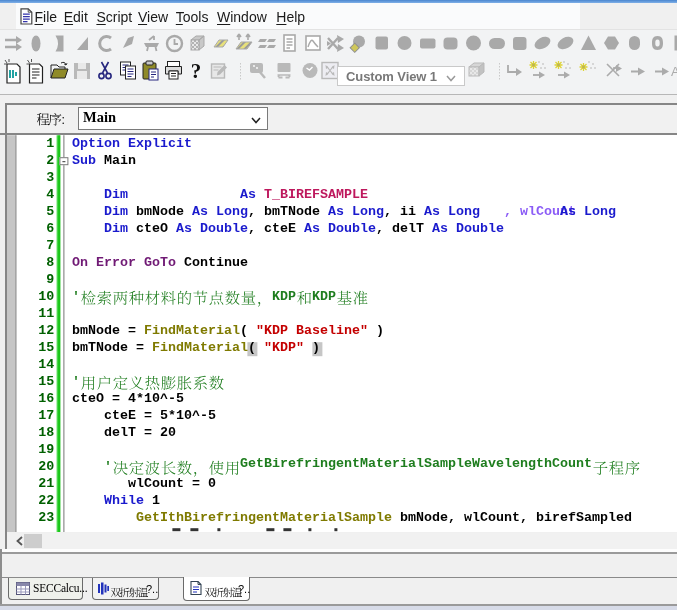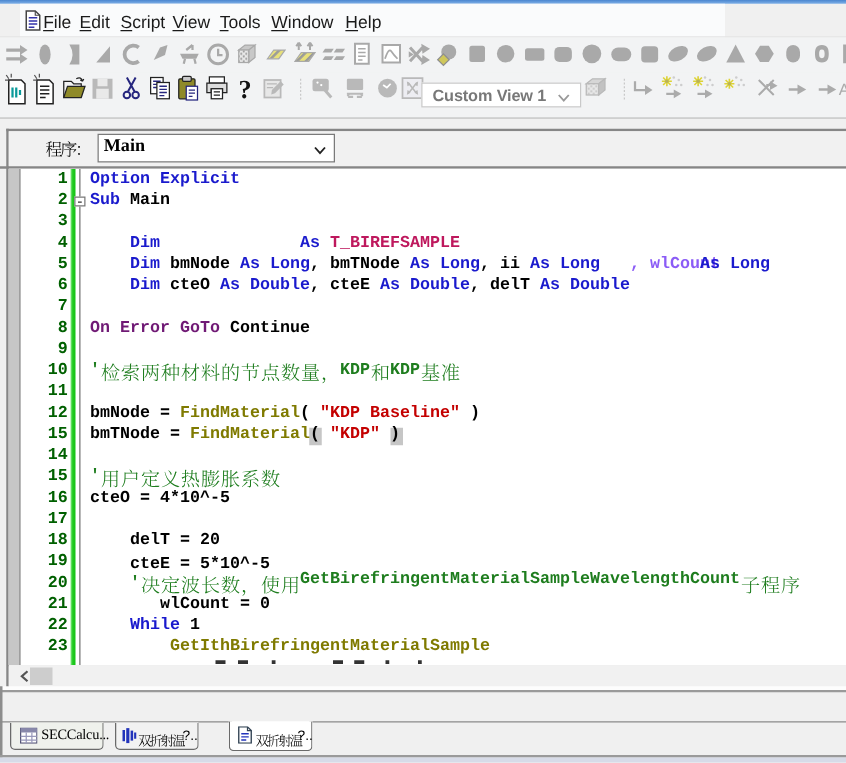--- a/index.html
+++ b/index.html
@@ -477,21 +477,21 @@
           <path transform="translate(32.30,14.50) scale(0.01540,-0.01540)" d="M443 838 432 830C467 800 504 744 511 701C570 657 620 783 443 838ZM169 731 151 730C156 662 119 603 78 581C58 569 46 550 54 531C65 509 100 511 123 529C151 547 179 588 180 651H844C832 617 814 575 801 549L814 541C848 566 894 609 918 642C937 643 949 644 957 650L884 721L843 681H179C177 697 174 713 169 731ZM761 559 717 508H158L166 479H472V24C382 51 320 106 275 213C291 254 302 296 311 337C332 338 344 346 348 359L257 380C234 221 173 42 37 -64L49 -76C155 -11 222 85 264 186C347 -13 474 -57 704 -57C759 -57 876 -57 926 -57C927 -34 940 -17 962 -14V1C898 -1 767 -1 709 -1C639 -1 579 2 526 11V264H811C825 264 834 269 837 280C806 311 755 349 755 349L711 294H526V479H816C830 479 840 484 843 495C811 523 761 559 761 559Z"></path>
           <path transform="translate(48.30,14.50) scale(0.01540,-0.01540)" d="M389 817 376 809C431 752 497 657 508 583C573 531 620 690 389 817ZM848 727 748 753C706 552 628 371 495 225C358 353 262 521 215 730L196 718C239 497 327 320 457 186C351 83 215 -1 39 -60L48 -76C235 -24 379 55 490 152C599 51 734 -23 893 -72C907 -45 932 -30 961 -30L964 -19C796 25 651 95 533 192C675 335 756 513 804 710C833 708 843 714 848 727Z"></path>
           <path transform="translate(64.30,14.50) scale(0.01540,-0.01540)" d="M762 162 749 153C805 101 874 10 888 -61C953 -109 998 45 762 162ZM555 162 542 156C579 102 623 14 629 -52C686 -103 739 34 555 162ZM340 145 326 139C358 87 392 4 394 -58C448 -111 507 18 340 145ZM215 147 197 148C191 69 135 9 85 -12C66 -22 53 -41 62 -59C72 -80 105 -76 133 -61C176 -36 234 30 215 147ZM640 817 550 827 549 674H425L434 645H548C546 580 541 521 529 468C493 484 451 500 402 515L393 502C431 483 475 456 517 426C487 333 428 257 314 195L325 179C453 236 522 308 559 396C610 357 655 315 679 279C739 254 752 349 576 444C594 504 600 571 603 645H755C757 449 771 267 873 207C905 189 940 181 951 203C957 215 952 225 934 244L943 355L930 357C923 326 914 296 906 272C901 261 898 259 888 265C818 311 805 496 809 637C828 639 841 644 848 651L780 710L746 674H604L606 792C629 794 638 804 640 817ZM348 710 308 661H268V801C292 803 301 812 304 827L216 837V661H53L61 631H216V494C140 465 76 441 41 430L78 362C87 366 94 376 97 388L216 450V265C216 250 211 245 194 245C177 245 91 252 91 252V235C128 230 151 223 163 215C175 205 180 191 183 175C259 184 268 212 268 260V478L390 545L384 560L268 514V631H396C409 631 419 636 421 647C393 675 348 710 348 710Z"></path>
           <path transform="translate(80.30,14.50) scale(0.01540,-0.01540)" d="M408 237 395 232C415 192 436 130 437 82C486 34 546 139 408 237ZM880 808C834 703 765 608 702 552L716 539C791 585 867 662 921 754C942 750 955 758 960 766ZM888 548C835 436 757 338 686 280L697 266C780 314 865 396 925 493C946 489 959 496 964 505ZM890 273C821 118 703 0 587 -62L599 -77C728 -26 849 71 930 216C951 210 965 218 970 228ZM142 532H251V330H142V418ZM142 562V752H251V562ZM91 781V417C91 252 97 72 47 -63L66 -72C128 31 140 171 142 301H251V17C251 1 246 -4 232 -4C215 -4 136 3 136 3V-14C171 -18 191 -25 203 -35C214 -43 219 -60 221 -76C295 -68 303 -38 303 9V741C321 744 339 753 346 761L270 818L241 781H153L91 810ZM367 475V239H375C396 239 419 251 419 255V287H615V256H623C639 256 665 268 666 274V440C681 443 695 450 699 456L636 504L607 475H424L367 501ZM419 316V445H615V316ZM486 829V713H325L333 684H486V583H348L356 554H689C702 554 711 559 713 569C687 596 643 630 643 630L607 583H538V684H708C722 684 731 689 734 699C703 728 656 765 656 765L614 713H538V792C562 796 572 805 574 819ZM332 10 364 -56C372 -53 381 -44 384 -32C528 20 639 64 721 97L717 111L563 69C592 113 617 163 633 203C653 203 665 212 668 224L583 246C572 189 553 117 533 60C445 37 371 18 332 10Z"></path>
           <path transform="translate(96.30,14.50) scale(0.01540,-0.01540)" d="M308 325H163C165 373 165 419 165 463V529H308ZM114 791V462C114 280 110 85 34 -67L51 -77C128 28 153 165 161 296H308V18C308 3 303 -3 285 -3C268 -3 178 5 178 5V-12C217 -17 241 -24 253 -34C265 -44 271 -58 273 -76C351 -67 360 -37 360 11V743C378 746 394 753 400 761L327 817L299 781H177L114 811ZM308 559H165V751H308ZM589 817 494 831V430H380L388 400H494V41C494 21 489 16 457 -2L499 -79C505 -76 513 -68 518 -57C593 -1 666 57 703 85L696 98C643 72 590 46 547 27V400H642C679 196 765 45 908 -48C919 -23 938 -8 962 -6L964 2C814 76 706 217 663 400H917C930 400 940 405 943 416C912 446 862 485 862 485L817 430H547V485C662 547 778 636 844 701C865 694 874 697 881 707L806 754C750 682 644 583 547 511V794C577 798 586 806 589 817Z"></path>
           <path transform="translate(112.30,14.50) scale(0.01540,-0.01540)" d="M373 181 295 222C246 141 146 31 52 -38L63 -52C172 7 278 101 336 172C358 167 366 171 373 181ZM634 214 623 203C710 148 829 47 865 -31C939 -71 956 92 634 214ZM653 455 643 444C686 421 737 385 780 346C542 332 321 318 193 313C394 395 624 519 743 601C763 592 780 598 787 605L719 665C679 630 618 586 548 540C426 533 309 526 232 522C329 571 433 640 493 690C515 684 529 691 534 700L482 732C605 745 721 761 815 776C839 765 857 765 866 773L801 838C634 794 323 743 76 724L79 703C198 707 324 716 444 728C385 668 274 575 184 533C177 529 161 526 161 526L199 454C206 457 212 464 217 475C325 486 427 501 505 512C392 441 261 370 152 327C140 323 118 320 118 320L156 246C164 249 171 256 177 268C282 276 381 285 472 293V8C472 -5 467 -10 448 -10C428 -10 329 -3 329 -3V-18C374 -23 399 -30 413 -40C426 -49 431 -63 433 -78C514 -70 526 -38 526 7V298C632 309 725 319 801 327C830 298 854 268 867 240C941 204 952 368 653 455Z"></path>
           <path transform="translate(128.30,14.50) scale(0.01540,-0.01540)" d="M501 772 420 806C399 751 374 692 354 655L371 645C400 674 436 717 464 756C484 754 497 763 501 772ZM103 794 92 786C122 755 157 700 162 658C213 618 260 726 103 794ZM287 350C315 347 325 356 329 367L244 394C234 370 216 333 196 294H42L51 265H180C154 217 125 169 104 140C162 128 237 104 301 73C242 16 162 -27 56 -58L62 -75C185 -48 273 -5 339 54C372 35 401 13 420 -9C469 -24 481 37 376 91C417 139 446 195 469 260C490 260 501 263 509 271L448 328L413 294H257ZM414 265C396 206 370 154 334 110C292 125 238 140 168 150C192 183 218 225 241 265ZM722 812 627 833C603 656 551 478 487 358L503 349C535 391 565 440 590 496C611 380 641 272 690 177C629 84 542 6 419 -60L428 -74C556 -19 648 48 715 131C764 50 829 -20 914 -76C923 -51 944 -40 968 -38L971 -28C875 22 802 91 746 173C820 283 856 417 874 580H946C960 580 968 585 971 596C941 625 892 664 892 664L847 610H636C656 667 673 728 686 790C708 790 719 799 722 812ZM625 580H812C799 442 771 323 716 221C664 313 629 418 606 531ZM475 680 434 630H312V799C337 803 346 812 348 826L260 835V629L50 630L58 600H232C187 519 119 445 36 389L47 372C132 416 206 473 260 541V391H271C290 391 312 404 312 412V562C362 524 420 466 441 421C501 388 528 509 312 583V600H523C537 600 547 605 549 616C521 644 475 680 475 680Z"></path>
         </svg>
       </div>
 <span class="cd" style="left:72.0px;top:390.70px;color:#000000;">cteO&nbsp;=&nbsp;4*10^-5</span>
-<span class="cd" style="left:72.0px;top:407.70px;color:#000000;margin-top:36px;">&nbsp;&nbsp;&nbsp;&nbsp;cteE&nbsp;=&nbsp;5*10^-5</span>
+<span class="cd" style="left:72.0px;top:407.70px;color:#000000;">&nbsp;&nbsp;&nbsp;&nbsp;cteE&nbsp;=&nbsp;5*10^-5</span>
 <span class="cd" style="left:72.0px;top:424.70px;color:#000000;">&nbsp;&nbsp;&nbsp;&nbsp;delT&nbsp;=&nbsp;20</span>
 <span class="cd" style="left:72.0px;top:458.70px;color:#000000;">&nbsp;&nbsp;&nbsp;&nbsp;</span>
 <span class="cd" style="left:104.0px;top:458.70px;color:#1e7d1e;">'</span>
 <div style="position:absolute;left:112.0px;top:458.90px;width:96px;height:20px">
         <svg width="96" height="20" viewBox="0 0 96 20" style="position:absolute;left:0;top:0" fill="#1e7d1e">
           <path transform="translate(0.30,14.50) scale(0.01540,-0.01540)" d="M96 262C85 262 50 262 50 262V239C72 237 86 236 99 227C120 212 127 142 115 41C115 12 124 -7 141 -7C170 -7 185 16 187 56C190 134 166 181 166 222C166 246 174 275 183 304C199 349 299 580 348 701L329 707C138 316 138 316 119 282C110 263 106 262 96 262ZM80 791 69 782C117 746 175 681 192 629C257 589 296 726 80 791ZM790 619V358H584C593 412 597 469 597 527V619ZM544 831V648H344L353 619H544V528C544 469 541 412 532 358H269L277 329H526C492 168 398 34 167 -55L175 -74C439 12 542 157 579 329H589C618 192 690 27 903 -77C910 -44 930 -36 961 -32L962 -20C736 71 646 205 611 329H948C961 329 970 334 973 345C944 372 896 411 896 411L854 358H844V608C865 612 882 620 889 629L815 686L779 648H597V794C623 798 630 808 633 821Z"></path>
           <path transform="translate(16.30,14.50) scale(0.01540,-0.01540)" d="M443 838 432 830C467 800 504 744 511 701C570 657 620 783 443 838ZM169 731 151 730C156 662 119 603 78 581C58 569 46 550 54 531C65 509 100 511 123 529C151 547 179 588 180 651H844C832 617 814 575 801 549L814 541C848 566 894 609 918 642C937 643 949 644 957 650L884 721L843 681H179C177 697 174 713 169 731ZM761 559 717 508H158L166 479H472V24C382 51 320 106 275 213C291 254 302 296 311 337C332 338 344 346 348 359L257 380C234 221 173 42 37 -64L49 -76C155 -11 222 85 264 186C347 -13 474 -57 704 -57C759 -57 876 -57 926 -57C927 -34 940 -17 962 -14V1C898 -1 767 -1 709 -1C639 -1 579 2 526 11V264H811C825 264 834 269 837 280C806 311 755 349 755 349L711 294H526V479H816C830 479 840 484 843 495C811 523 761 559 761 559Z"></path>
           <path transform="translate(32.30,14.50) scale(0.01540,-0.01540)" d="M99 204C88 204 54 204 54 204V182C76 180 90 178 103 169C124 154 130 78 117 -25C118 -55 127 -74 144 -74C175 -74 190 -50 192 -9C196 72 171 121 171 165C171 188 176 219 185 249C200 295 283 525 326 649L306 654C138 260 138 260 122 225C112 205 109 204 99 204ZM118 827 108 818C153 790 207 737 226 694C291 660 321 790 118 827ZM49 603 39 593C82 568 132 520 147 481C211 445 243 575 49 603ZM593 642V441H417V481V642ZM364 671V480C364 299 350 100 239 -66L256 -77C384 65 411 257 416 412H482C511 299 556 206 618 131C539 50 435 -14 305 -60L314 -76C456 -36 565 22 648 97C718 23 806 -32 912 -72C923 -44 945 -27 971 -24L973 -15C861 17 764 66 685 133C758 210 809 301 845 404C869 405 880 408 887 417L822 478L781 441H646V642H837L800 516L814 509C840 541 885 599 908 631C928 632 939 634 946 641L874 711L834 671H646V793C671 797 682 807 684 822L593 831V671H428L364 701ZM784 412C755 320 711 238 650 166C585 233 535 315 504 412Z"></path>
           <path transform="translate(48.30,14.50) scale(0.01540,-0.01540)" d="M349 812 252 826V426H57L66 396H252V42C252 22 247 16 214 -2L258 -79C264 -76 271 -70 276 -60C399 -3 510 53 576 86L571 100C473 67 376 35 307 14V396H466C537 178 692 30 901 -49C909 -23 929 -8 955 -6L957 5C745 67 567 203 490 396H920C934 396 943 401 946 412C913 442 862 482 862 482L816 426H307V477C483 545 672 651 776 735C796 726 805 727 814 736L746 791C649 697 469 579 307 499V790C337 793 347 801 349 812Z"></path>
           <path transform="translate(64.30,14.50) scale(0.01540,-0.01540)" d="M501 772 420 806C399 751 374 692 354 655L371 645C400 674 436 717 464 756C484 754 497 763 501 772ZM103 794 92 786C122 755 157 700 162 658C213 618 260 726 103 794ZM287 350C315 347 325 356 329 367L244 394C234 370 216 333 196 294H42L51 265H180C154 217 125 169 104 140C162 128 237 104 301 73C242 16 162 -27 56 -58L62 -75C185 -48 273 -5 339 54C372 35 401 13 420 -9C469 -24 481 37 376 91C417 139 446 195 469 260C490 260 501 263 509 271L448 328L413 294H257ZM414 265C396 206 370 154 334 110C292 125 238 140 168 150C192 183 218 225 241 265ZM722 812 627 833C603 656 551 478 487 358L503 349C535 391 565 440 590 496C611 380 641 272 690 177C629 84 542 6 419 -60L428 -74C556 -19 648 48 715 131C764 50 829 -20 914 -76C923 -51 944 -40 968 -38L971 -28C875 22 802 91 746 173C820 283 856 417 874 580H946C960 580 968 585 971 596C941 625 892 664 892 664L847 610H636C656 667 673 728 686 790C708 790 719 799 722 812ZM625 580H812C799 442 771 323 716 221C664 313 629 418 606 531ZM475 680 434 630H312V799C337 803 346 812 348 826L260 835V629L50 630L58 600H232C187 519 119 445 36 389L47 372C132 416 206 473 260 541V391H271C290 391 312 404 312 412V562C362 524 420 466 441 421C501 388 528 509 312 583V600H523C537 600 547 605 549 616C521 644 475 680 475 680Z"></path>
@@ -511,20 +511,21 @@
           <path transform="translate(16.30,14.50) scale(0.01540,-0.01540)" d="M348 -8 356 -37H949C962 -37 971 -32 974 -22C944 7 894 46 894 46L852 -8H688V162H902C916 162 926 167 928 178C898 207 851 244 851 244L809 191H688V346H918C932 346 941 351 944 362C914 390 865 429 865 429L823 375H405L413 346H633V191H414L422 162H633V-8ZM453 771V450H461C483 450 506 463 506 469V503H824V460H831C849 460 877 475 878 481V734C895 737 910 745 916 752L846 805L816 771H510L453 799ZM506 532V742H824V532ZM338 834C275 794 150 739 43 711L49 694C103 701 160 713 213 727V547H43L51 517H201C168 380 112 245 33 141L46 126C117 196 172 279 213 370V-74H221C247 -74 266 -60 266 -54V436C301 399 338 349 351 309C406 270 447 384 266 460V517H398C412 517 422 522 424 533C395 561 349 598 349 598L309 547H266V741C304 752 338 764 365 774C387 767 402 768 411 776Z"></path>
           <path transform="translate(32.30,14.50) scale(0.01540,-0.01540)" d="M446 840 435 831C475 798 526 739 543 695C606 657 646 780 446 840ZM875 739 829 682H204L140 712V441C140 267 129 83 33 -67L48 -77C183 71 193 282 193 442V652H934C947 652 957 657 959 668C927 698 875 739 875 739ZM404 496 396 482C467 457 566 401 603 352C641 341 656 378 613 419C681 452 766 504 811 543C833 544 846 545 854 551L785 618L745 580H291L300 550H730C693 512 640 466 597 433C561 459 500 484 404 496ZM595 7V319H836C814 278 780 225 757 194L772 186C814 218 877 273 908 311C928 312 940 314 948 320L879 387L841 349H229L238 319H541V9C541 -5 536 -11 515 -11C493 -11 384 -3 384 -3V-18C432 -22 460 -29 475 -38C489 -47 496 -60 498 -75C582 -66 595 -37 595 7Z"></path>
         </svg>
       </div>
 <span class="cd" style="left:72.0px;top:475.70px;color:#000000;">&nbsp;&nbsp;&nbsp;&nbsp;&nbsp;&nbsp;&nbsp;wlCount&nbsp;=&nbsp;0</span>
 <span class="cd" style="left:72.0px;top:492.70px;color:#000000;">&nbsp;&nbsp;&nbsp;&nbsp;</span>
 <span class="cd" style="left:104.0px;top:492.70px;color:#1a1acd;">While</span>
 <span class="cd" style="left:144.0px;top:492.70px;color:#000000;">&nbsp;1</span>
 <span class="cd" style="left:72.0px;top:509.70px;color:#000000;">&nbsp;&nbsp;&nbsp;&nbsp;&nbsp;&nbsp;&nbsp;&nbsp;</span>
 <span class="cd" style="left:136.0px;top:509.70px;color:#7f7a00;">GetIthBirefringentMaterialSample</span>
+<span class="cd" style="left:392.0px;top:509.70px;color:#000000;">&nbsp;bmNode,&nbsp;wlCount,&nbsp;birefSampled</span>
 <div style="position:absolute;left:172px;top:528.7px;width:8px;height:2.2px;background:#333"></div>
 <div style="position:absolute;left:190px;top:528.7px;width:8px;height:2.2px;background:#333"></div>
 <div style="position:absolute;left:217px;top:528.7px;width:3px;height:2.2px;background:#333"></div>
 <div style="position:absolute;left:266px;top:528.7px;width:8px;height:2.2px;background:#333"></div>
 <div style="position:absolute;left:283px;top:528.7px;width:8px;height:2.2px;background:#333"></div>
 <div style="position:absolute;left:308px;top:528.7px;width:3px;height:2.2px;background:#333"></div>
 <div style="position:absolute;left:334px;top:528.7px;width:3px;height:2.2px;background:#333"></div>
  </div>
 </div>
 

